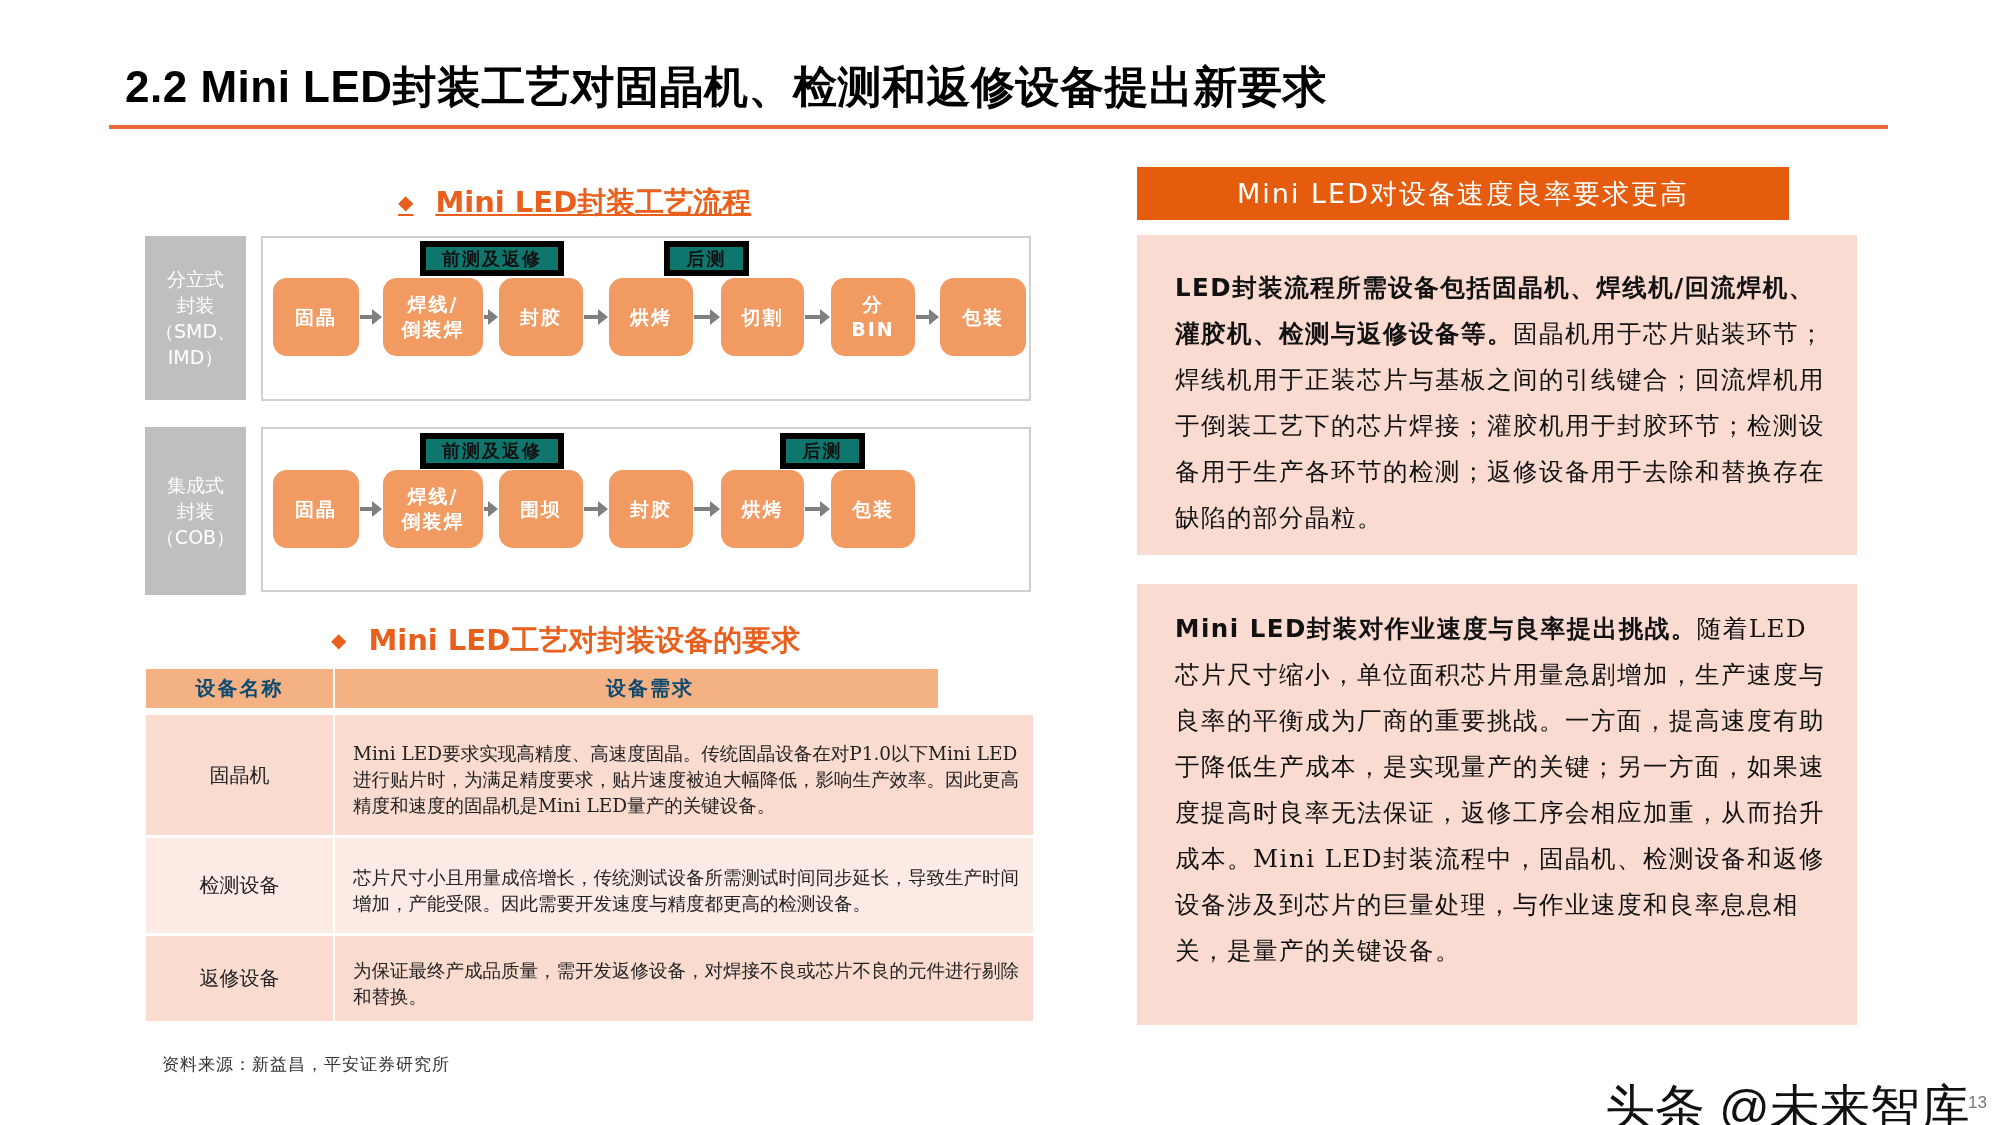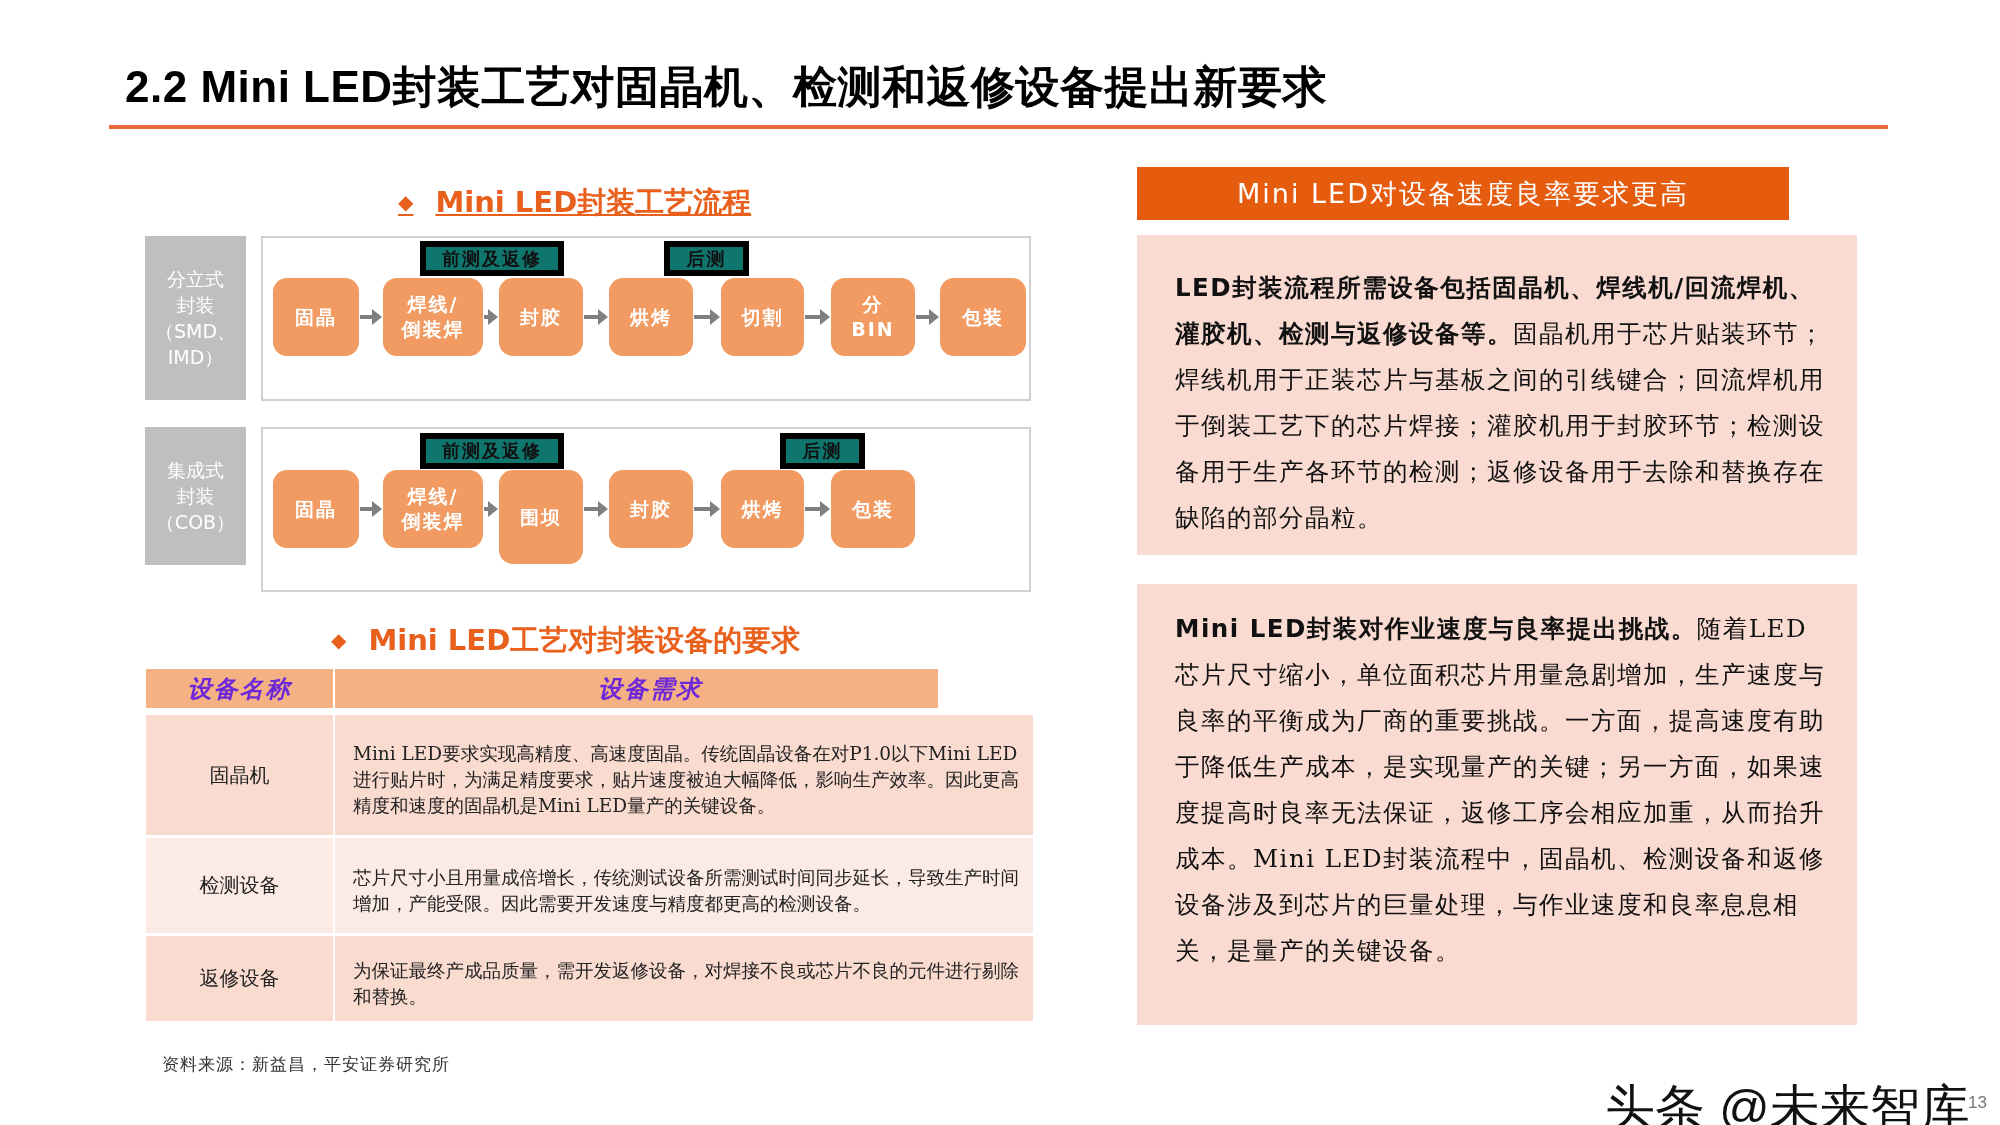--- a/index.html
+++ b/index.html
@@ -9,21 +9,21 @@
   .title { left:125px; top:58px; font-family:"Liberation Sans", sans-serif; font-weight:bold; font-size:44px; color:#000; white-space:nowrap; letter-spacing:0.5px; }
   .title-rule { left:109px; top:125px; width:1779px; height:4px; background:#E8693A; }
   .sec-head { font-family:"DejaVu Sans", sans-serif; font-weight:bold; font-size:29px; color:#E8601C; white-space:nowrap; }
   .sec-head .dia { font-size:20px; margin-right:22px; position:relative; top:-3px; }
   .grey-label { background:#BFBFBF; color:#ffffff; font-family:"DejaVu Sans", sans-serif; font-size:19px; line-height:26px; text-align:center; display:flex; align-items:center; justify-content:center; white-space:pre-line; }
   .flow-frame { border:2px solid #D0D0D0; background:#fff; box-sizing:border-box; }
   .node { background:#F19A62; border-radius:14px; color:#ffffff; font-family:"DejaVu Sans", sans-serif; font-weight:bold; font-size:19px; line-height:25px; display:flex; align-items:center; justify-content:center; text-align:center; white-space:pre-line; letter-spacing:2px; }
   .tag { background:#0f766e; border:6px solid #000000; box-sizing:border-box; font-family:"DejaVu Sans", sans-serif; font-weight:bold; font-size:18px; color:#111; display:flex; align-items:center; justify-content:center; letter-spacing:2px; }
   .arrow { height:4px; background:#7F7F7F; }
   .arrow::after { content:""; position:absolute; right:-4px; top:-6px; border-left:10px solid #7F7F7F; border-top:8px solid transparent; border-bottom:8px solid transparent; }
-  .tbl-h { background:#F4B183; color:#6d28d9; font-family:"DejaVu Sans", sans-serif; font-weight:bold; font-size:24px; display:flex; align-items:center; justify-content:center; letter-spacing:2px;font-style:italic; }
+  .tbl-h { background:#F4B183; color:#0c4a6e; font-family:"DejaVu Sans", sans-serif; font-weight:bold; font-size:20px; display:flex; align-items:center; justify-content:center; letter-spacing:2px; }
   .tbl-c1 { font-size:20px; display:flex; align-items:center; justify-content:center; color:#222; }
   .tbl-c2 { font-size:18.5px; line-height:26px; color:#222; padding:10px 12px 0 18px; box-sizing:border-box; display:flex; align-items:center; }
   .r-dark { background:#FADBD0; }
   .r-light { background:#FCEBE5; }
   .source { left:162px; top:1053px; font-size:17px; color:#333; letter-spacing:1px; }
   .box-head { left:1137px; top:167px; width:652px; height:53px; background:#E65C0F; color:#fff; font-family:"DejaVu Sans", sans-serif; font-size:27px; display:flex; align-items:center; justify-content:center; letter-spacing:2px; }
   .pink { background:#FADBD2; box-sizing:border-box; padding:30px 26px 0 38px; font-size:24.5px; line-height:46px; color:#111; letter-spacing:1.5px; }
   .pink b { font-family:"DejaVu Sans", sans-serif; font-weight:bold; }
   .watermark { left:1605px; top:1075px; font-family:Liberation Sans, sans-serif; font-size:50px; color:#111; white-space:nowrap; }
   .pagenum { left:1968px; top:1093px; font-family:"Liberation Sans", sans-serif; font-size:17px; color:#777; }
@@ -55,33 +55,33 @@
 <div class="abs arrow" style="left:584px; top:315px; width:20px;"></div>
 <div class="abs node" style="left:609px; top:278px; width:84px; height:78px;">烘烤</div>
 <div class="abs arrow" style="left:694px; top:315px; width:22px;"></div>
 <div class="abs node" style="left:721px; top:278px; width:83px; height:78px;">切割</div>
 <div class="abs arrow" style="left:805px; top:315px; width:21px;"></div>
 <div class="abs node" style="left:831px; top:278px; width:84px; height:78px;">分
 BIN</div>
 <div class="abs arrow" style="left:916px; top:315px; width:19px;"></div>
 <div class="abs node" style="left:940px; top:278px; width:86px; height:78px;">包装</div>
 
-<div class="abs grey-label" style="left:145px; top:427px; width:101px; height:138px;">集成式
+<div class="abs grey-label" style="left:145px; top:427px; width:101px; height:168px;">集成式
 封装
 （COB）</div>
 <div class="abs flow-frame" style="left:261px; top:427px; width:770px; height:165px;"></div>
 <div class="abs tag" style="left:420px; top:433px; width:144px; height:36px;">前测及返修</div>
 <div class="abs tag" style="left:780px; top:433px; width:85px; height:36px;">后测</div>
 
 <div class="abs node" style="left:273px; top:470px; width:86px; height:78px;">固晶</div>
 <div class="abs arrow" style="left:360px; top:507px; width:18px;"></div>
 <div class="abs node" style="left:383px; top:470px; width:100px; height:78px;">焊线/
 倒装焊</div>
 <div class="abs arrow" style="left:484px; top:507px; width:10px;"></div>
-<div class="abs node" style="left:499px; top:470px; width:84px; height:94px;text-align:right;">围坝</div>
+<div class="abs node" style="left:499px; top:470px; width:84px; height:78px;text-align:right;">围坝</div>
 <div class="abs arrow" style="left:584px; top:507px; width:20px;"></div>
 <div class="abs node" style="left:609px; top:470px; width:84px; height:78px;">封胶</div>
 <div class="abs arrow" style="left:694px; top:507px; width:22px;"></div>
 <div class="abs node" style="left:721px; top:470px; width:83px; height:78px;">烘烤</div>
 <div class="abs arrow" style="left:805px; top:507px; width:21px;"></div>
 <div class="abs node" style="left:831px; top:470px; width:84px; height:78px;">包装</div>
 
 <div class="abs sec-head" style="left:331px; top:621px;">
   <span class="dia">◆</span><span>Mini LED工艺对封装设备的要求</span>
 </div>

